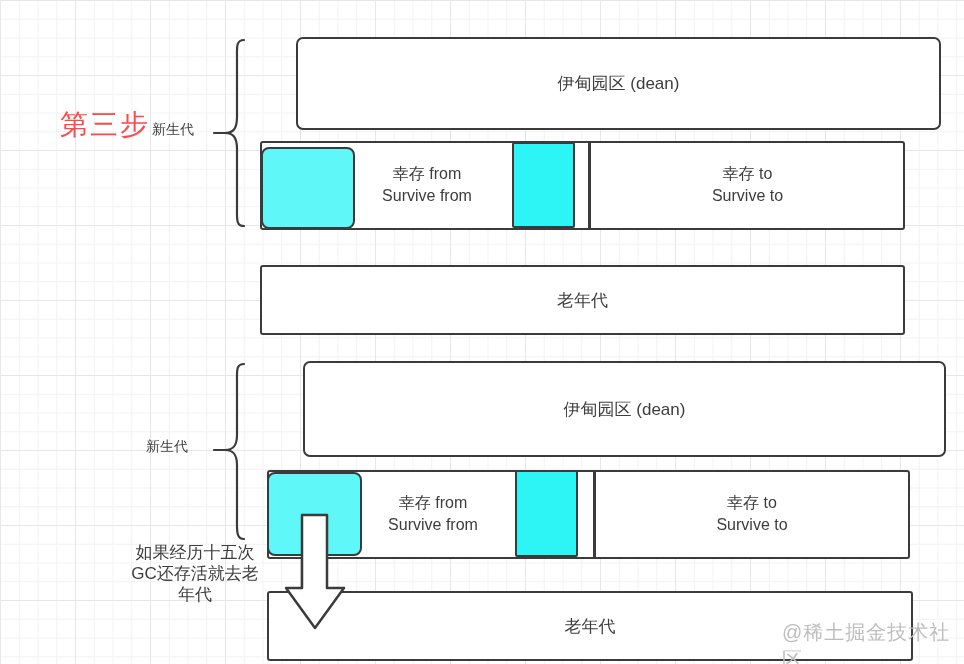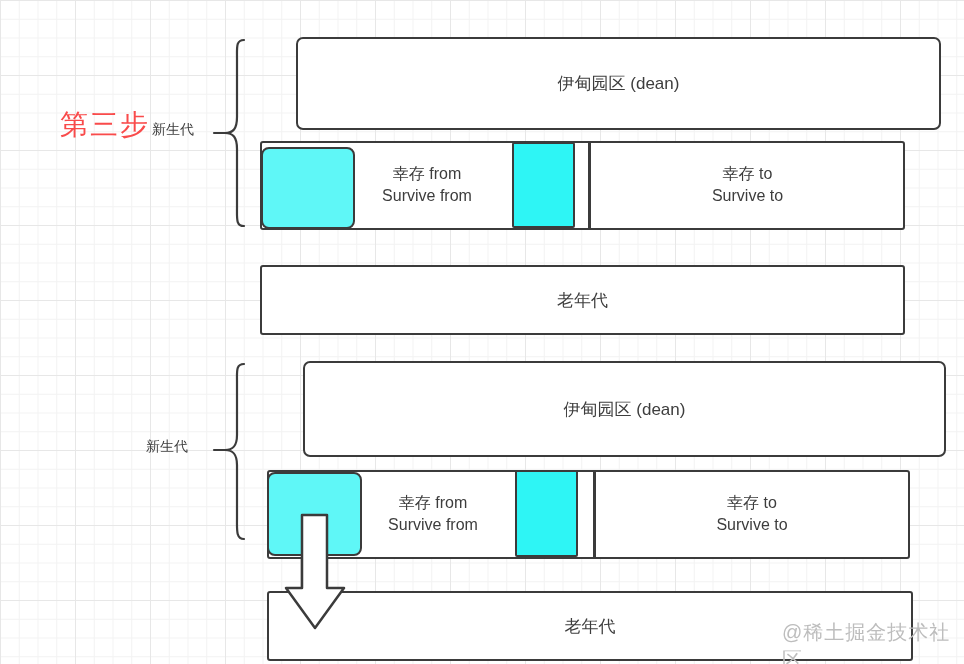--- a/index.html
+++ b/index.html
@@ -137,16 +137,19 @@
   </div>
 
   <div class="box oldgen" style="left:267px; top:581px; width:646px; height:70px;">
     <span>老年代</span>
   </div>
 
   <svg class="arrow abs" style="left:280px; top:509px; z-index:5;" width="70" height="124" viewBox="0 0 70 124">
     <polygon points="22,6 47,6 47,79 64,79 35,119 6,79 22,79"></polygon>
   </svg>
 
+  <div class="annotation" style="left:116px; top:542px;">如果经历十五次
+GC还存活就去老
+年代</div>
 
   <div class="watermark" style="left:782px; top:619px;">@稀土掘金技术社区</div>
 
 </div>
 
 </body></html>

